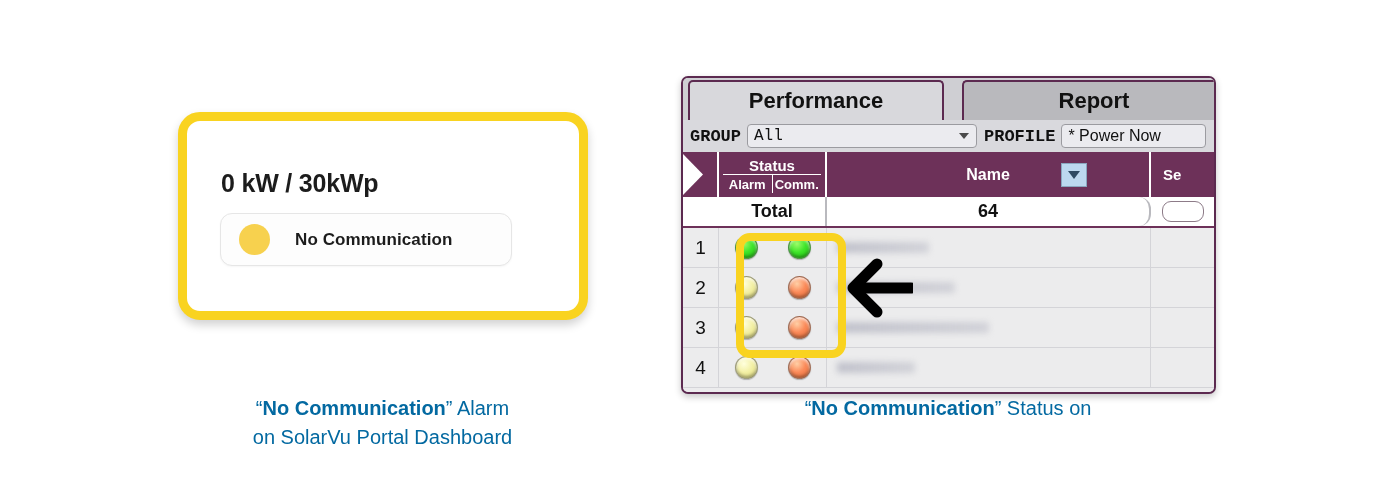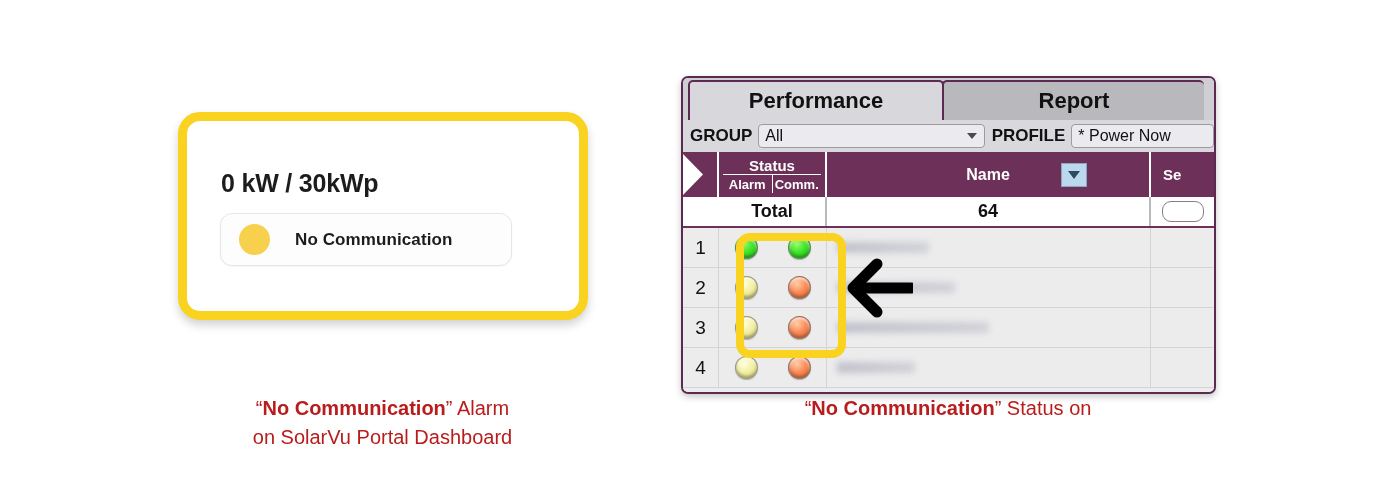--- a/index.html
+++ b/index.html
@@ -59,40 +59,40 @@
     display:flex;align-items:center;justify-content:center;
     font-size:22px;font-weight:700;color:#111;
     box-sizing:border-box;
   }
   #tab-performance{
     left:5px;width:256px;background:#d8d8dc;
     border-left:2px solid #5c2a50;border-top:2px solid #5c2a50;border-right:2px solid #5c2a50;
     border-radius:5px 5px 0 0;
   }
   #tab-report{
-    left:259px;width:262px;background:#b9b9bd;
+    left:279px;width:262px;background:#b9b9bd;
     border-left:2px solid #5c2a50;border-top:2px solid #5c2a50;
     border-radius:5px 5px 0 0;
   }
 
   
   #filter-bar{
     position:absolute;left:0;top:42px;width:100%;height:32px;
     background:#d9d9dd;display:flex;align-items:center;
     border-bottom:1px solid #b4b4b8;
   }
   .filter-label{
-    font-size:17px;font-weight:700;color:#111;margin-left:7px;white-space:nowrap;
+    font-size:17px;font-weight:700;color:#111;margin-left:7px;white-space:nowrap;font-family:Liberation Mono, monospace;
   }
   .filter-select{
     height:24px;background:#ebebef;border:1px solid #9b9ba0;border-radius:4px;
     margin-left:6px;display:flex;align-items:center;box-sizing:border-box;
     position:relative;
   }
-  #group-select{width:230px;}
+  #group-select{width:230px;font-family:Liberation Mono, monospace;}
   #profile-select{width:145px;}
   .filter-value{
     font-size:16px;color:#111;margin-left:6px;white-space:nowrap;overflow:hidden;
   }
   .select-caret{
     position:absolute;right:7px;top:50%;transform:translateY(-50%);
     width:0;height:0;border-left:5px solid transparent;border-right:5px solid transparent;
     border-top:6px solid #4a4a4a;
   }
 
@@ -132,21 +132,21 @@
   #h-serial{width:63px;font-size:15px;border-right:none;justify-content:flex-start;padding-left:12px;}
 
   
   #grid-total{height:29px;background:#ffffff;display:flex;width:100%;border-bottom:2px solid #6d3159;}
   .tcell{
     box-sizing:border-box;display:flex;align-items:center;justify-content:center;
     font-size:18px;font-weight:700;color:#111;border-right:2px solid #b9b9be;
   }
   #t-index{width:36px;border-right:none;}
   #t-status{width:108px;border-left:none;}
-  #t-name{flex:1;}
+  #t-name{flex:1;border-radius:12px;}
   #t-serial{width:63px;border-right:none;}
   #t-serial .pill{width:40px;height:19px;border:1px solid #8d7b88;border-radius:9px;background:#fff;}
 
   
   .drow{height:40px;display:flex;width:100%;background:#ececed;border-bottom:1px solid #d4d4d8;box-sizing:border-box;}
   .dcell{box-sizing:border-box;display:flex;align-items:center;justify-content:center;}
   .d-index{width:36px;font-size:19px;color:#111;border-right:1px solid #d4d4d8;}
   .d-alarm,.d-comm{width:54px;}
   .d-comm{border-right:1px solid #d4d4d8;}
   .d-name{flex:1;justify-content:flex-start;padding-left:10px;border-right:1px solid #d4d4d8;}
@@ -176,21 +176,21 @@
   }
 
   
   #pointer-arrow{
     position:absolute;left:843px;top:258px;width:70px;height:60px;
   }
 
   
   .caption{
     position:absolute;text-align:center;
-    font-size:20px;color:#b91c1c;line-height:1.45;
+    font-size:20px;color:#0369a1;line-height:1.45;
   }
   .caption b{font-weight:700;}
   #caption-left{left:180px;top:394px;width:405px;}
   #caption-right{left:742px;top:394px;width:412px;}
 </style>
 </head>
 <body>
 
 <div id="left-panel">
 

